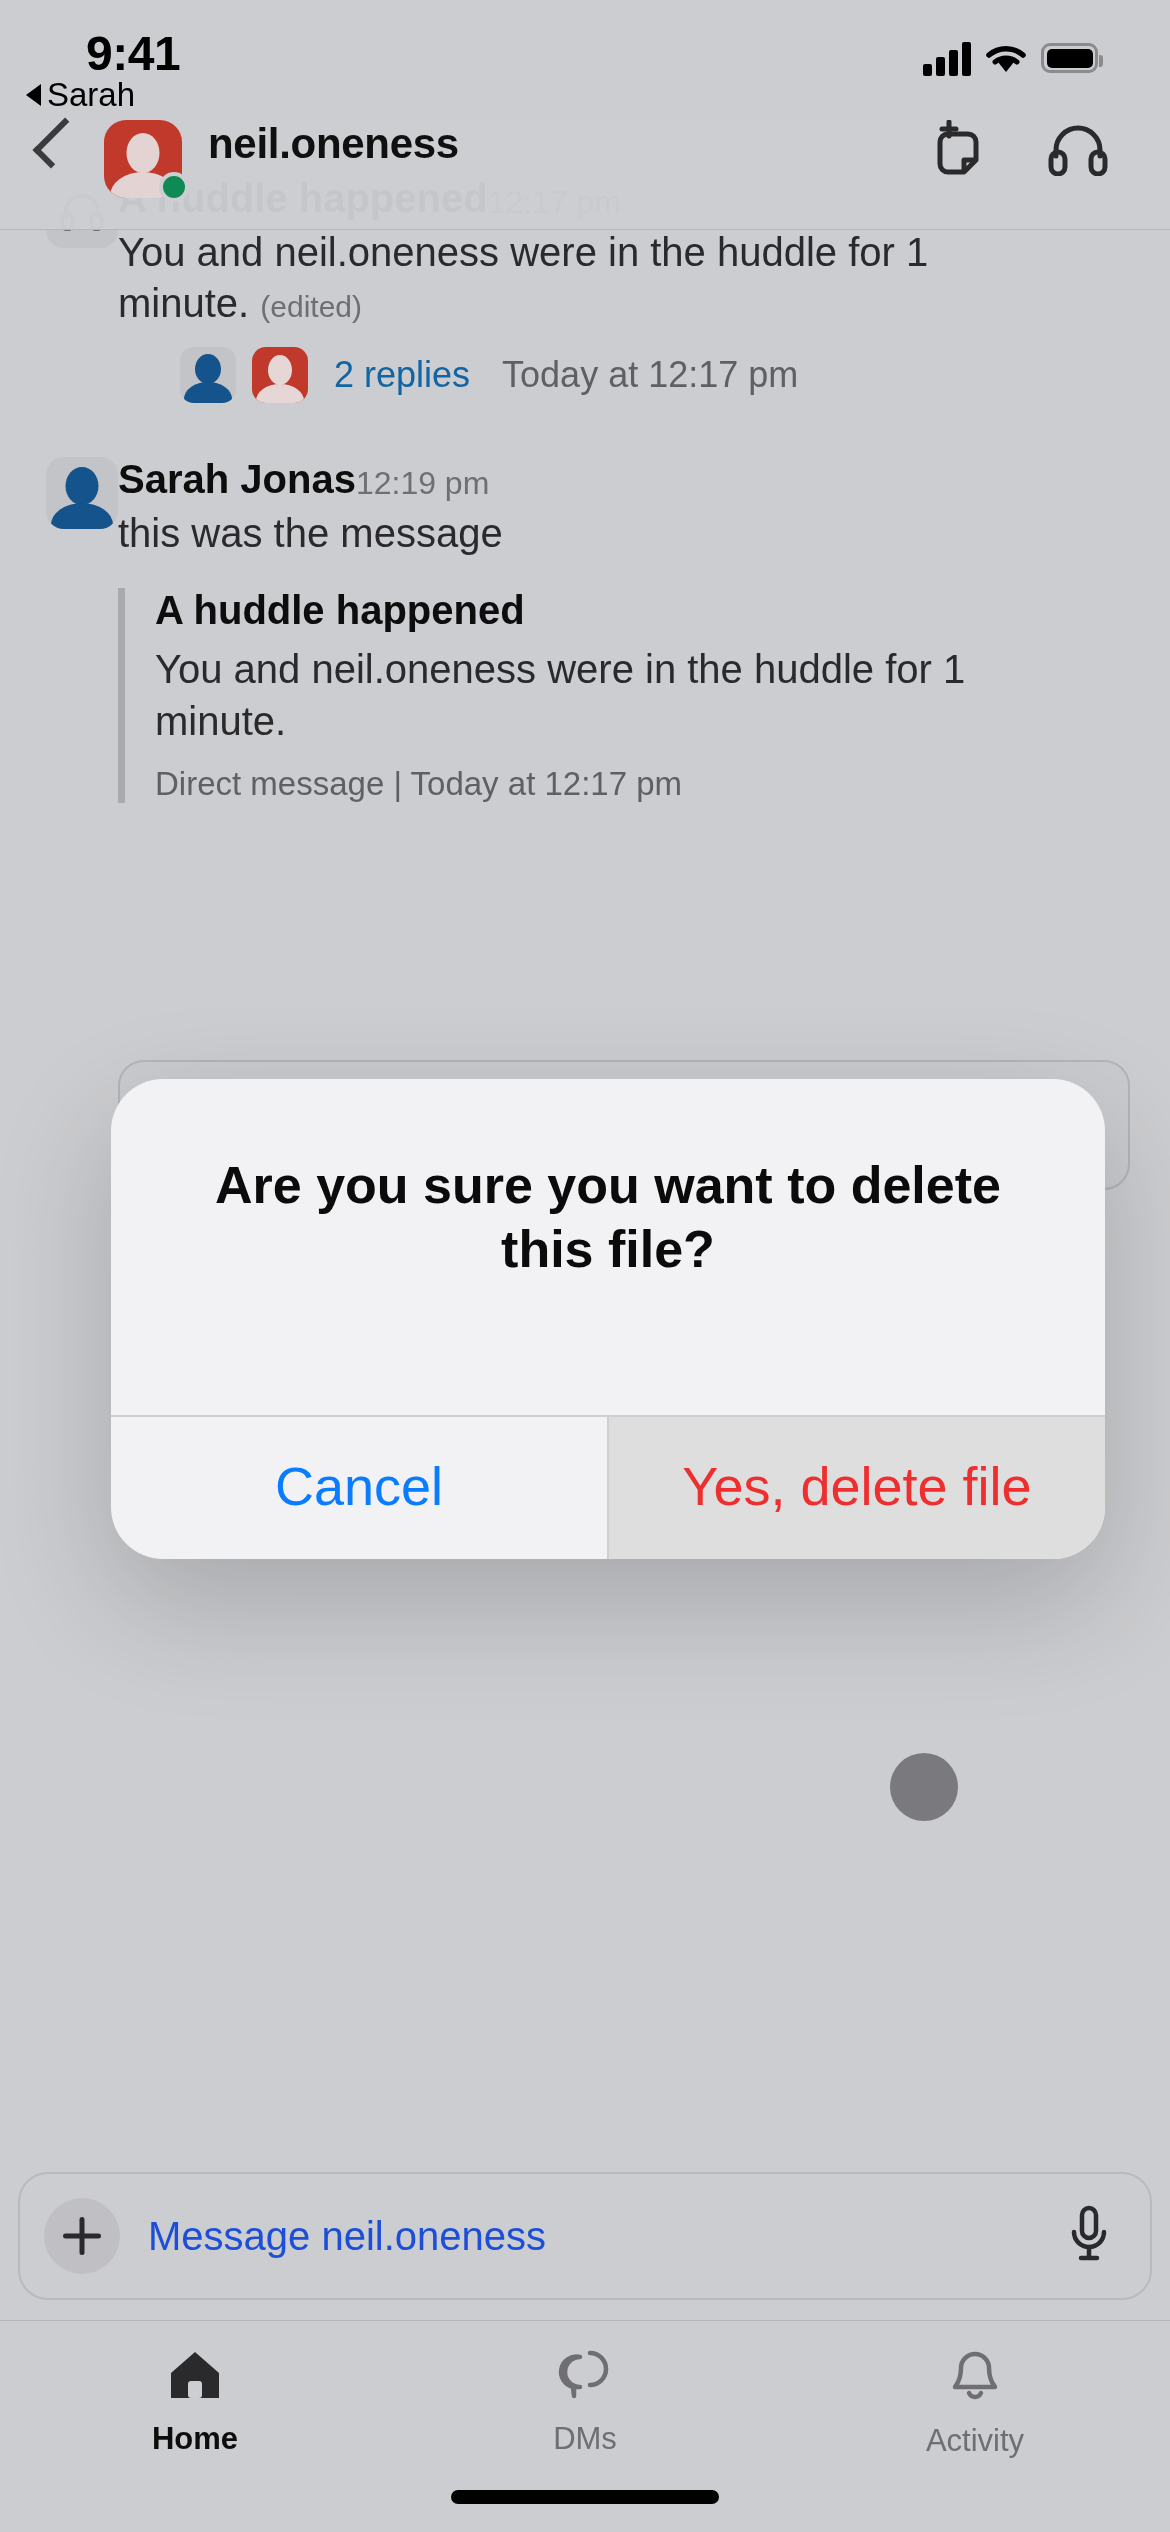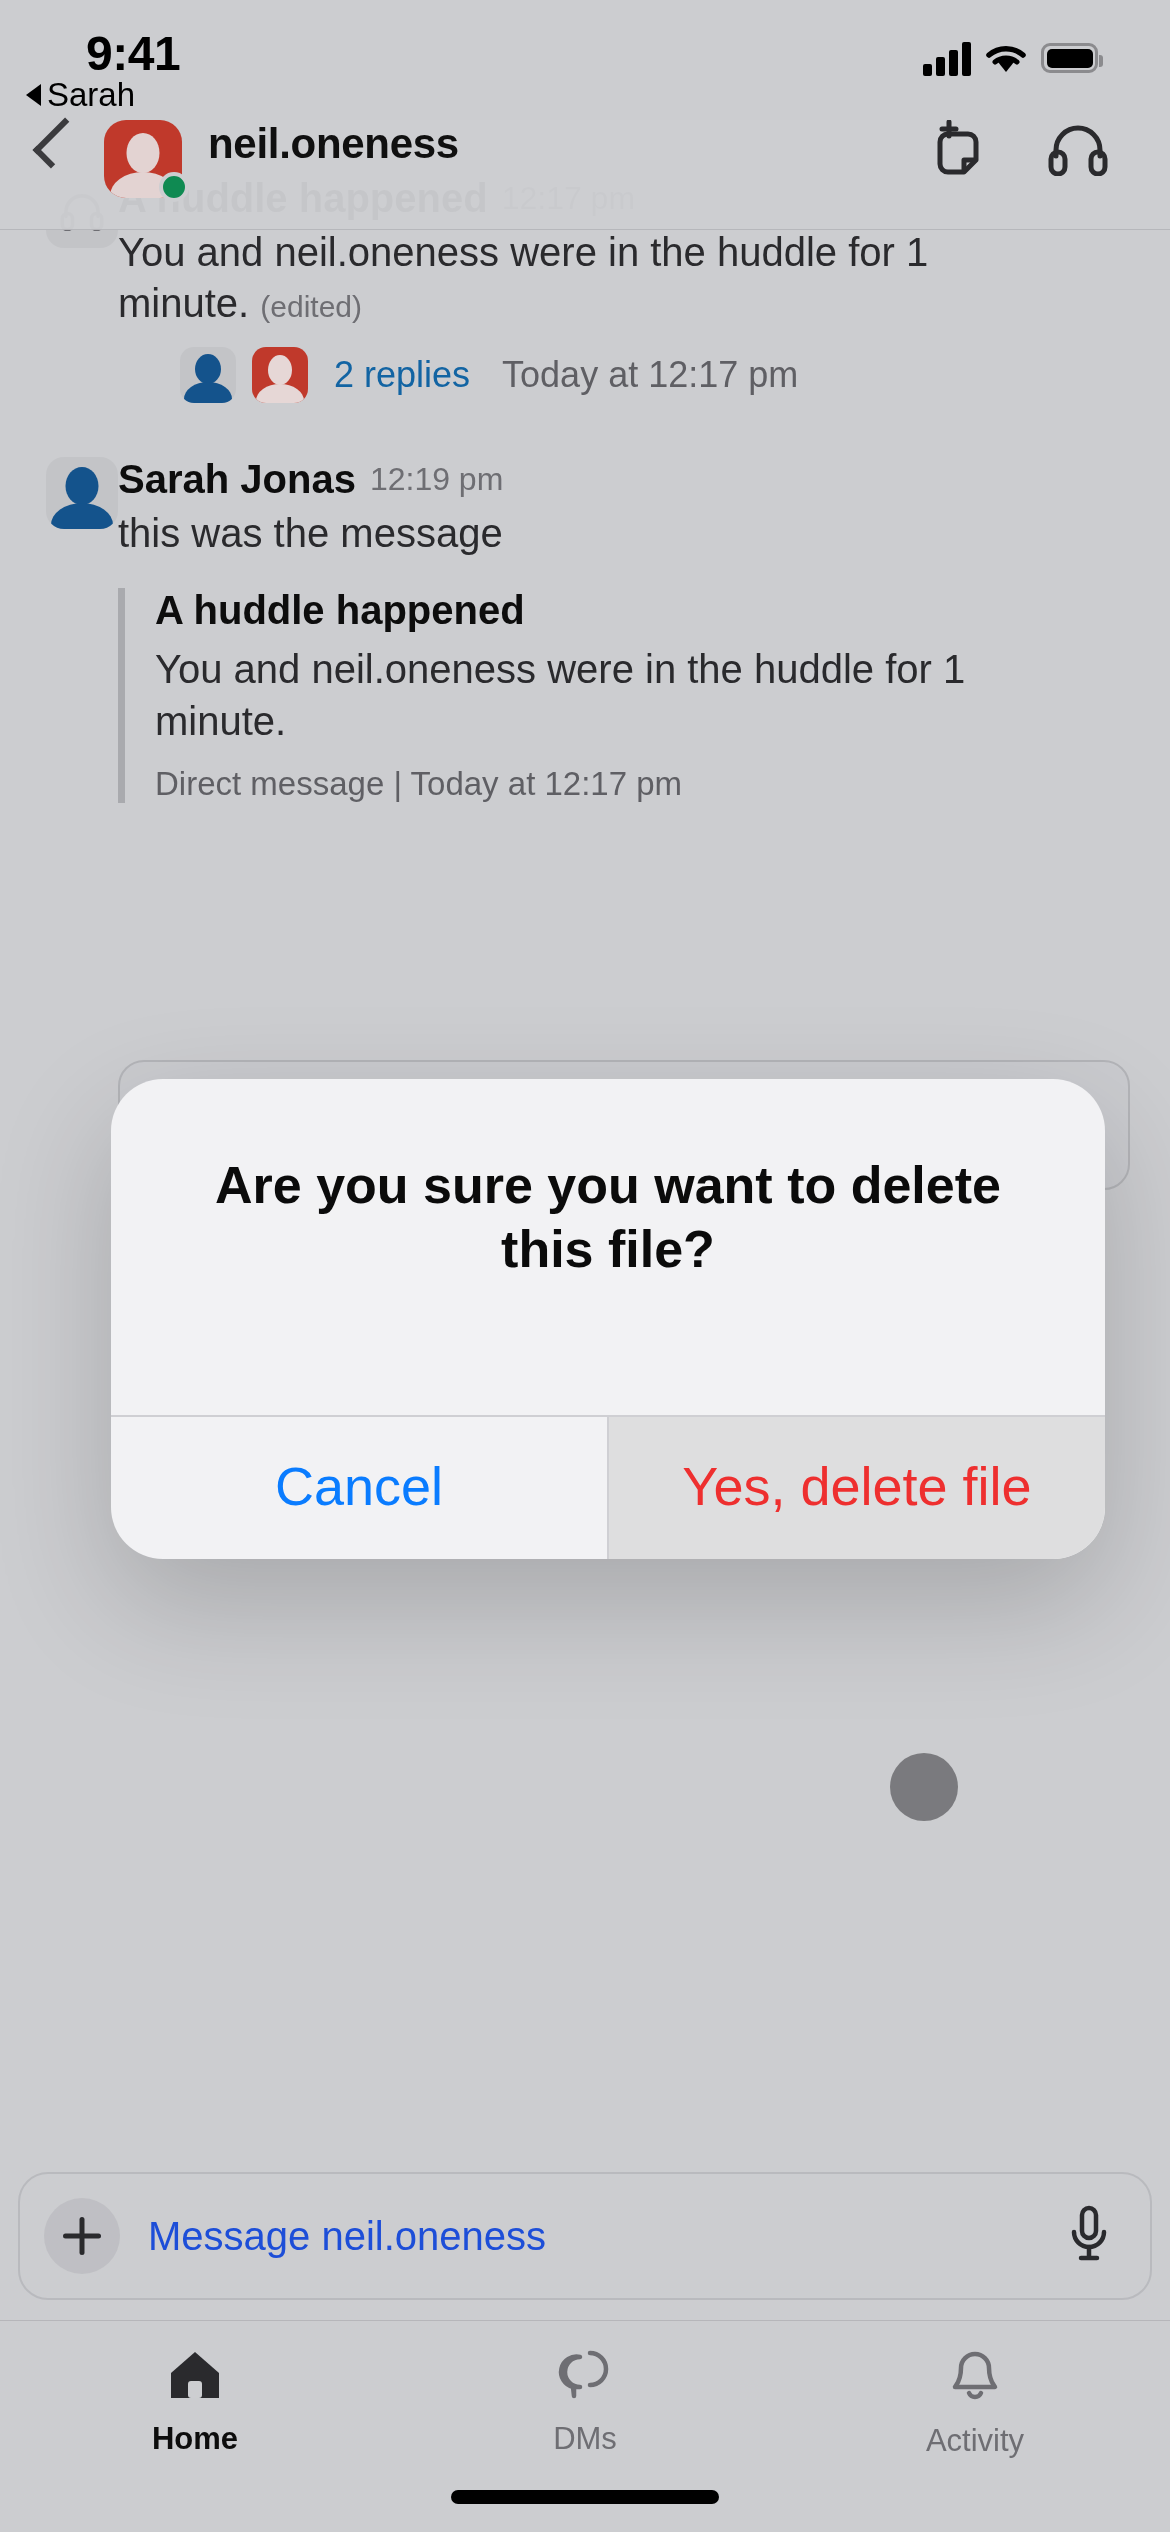--- a/index.html
+++ b/index.html
@@ -120,21 +120,21 @@
   }
   .sq-avatar-blue .head {
     position: absolute; left: 50%; top: 10px; transform: translateX(-50%);
     width: 33px; height: 38px; border-radius: 50%; background: #14538c;
   }
   .sq-avatar-blue .body {
     position: absolute; left: 50%; bottom: -18px; transform: translateX(-50%);
     width: 62px; height: 44px; border-radius: 50% 50% 0 0; background: #14538c;
   }
   .msg-body { flex: 1; min-width: 0; }
-  .msg-head { display: flex; align-items: center; gap: 14px; }
+  .msg-head { display: flex; align-items: flex-end; }
   .msg-author { font-size: 40px; font-weight: bold; color: #0d0d0d; }
   .msg-time { font-size: 32px; color: #6e6e73; }
   .msg-text {
     font-size: 40px; color: #2a2a2d; line-height: 1.27; margin-top: 6px;
   }
   .edited { font-size: 30px; color: #6e6e73; }
   .replies-row {
     display: flex; align-items: center; gap: 16px; margin-top: 18px;
     padding-left: 62px;
   }

